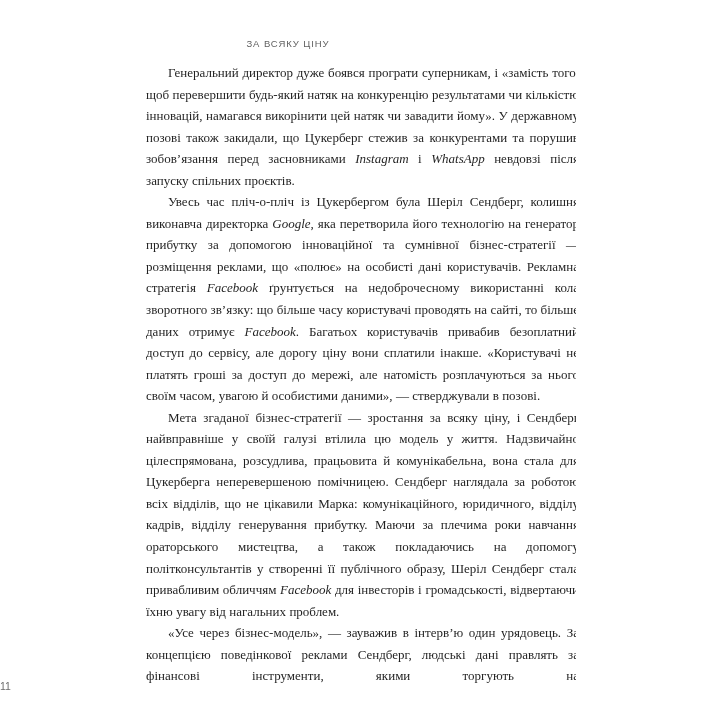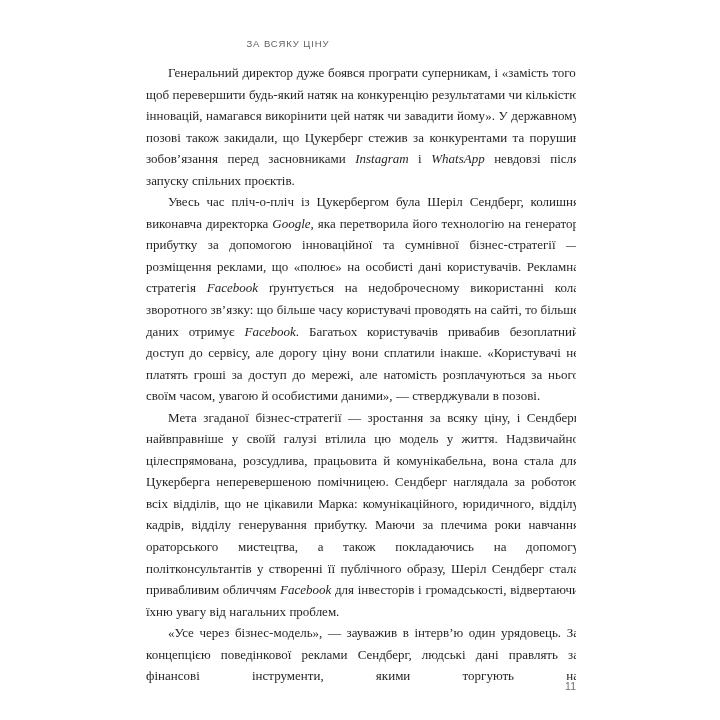--- a/index.html
+++ b/index.html
@@ -61,21 +61,21 @@
   .para em {
     font-style: italic;
   }
 
   
   .folio {
     position: absolute;
     bottom: 28px;
     left: 0;
     right: 0;
-    text-align: right;
+    text-align: left;
     font-family: "Liberation Sans", "DejaVu Sans", sans-serif;
     font-size: 10.5px;
     color: #6a6a6a;
   }
 
   
   .scan-tone {
     filter: contrast(0.96) brightness(1.02);
   }
 </style>

